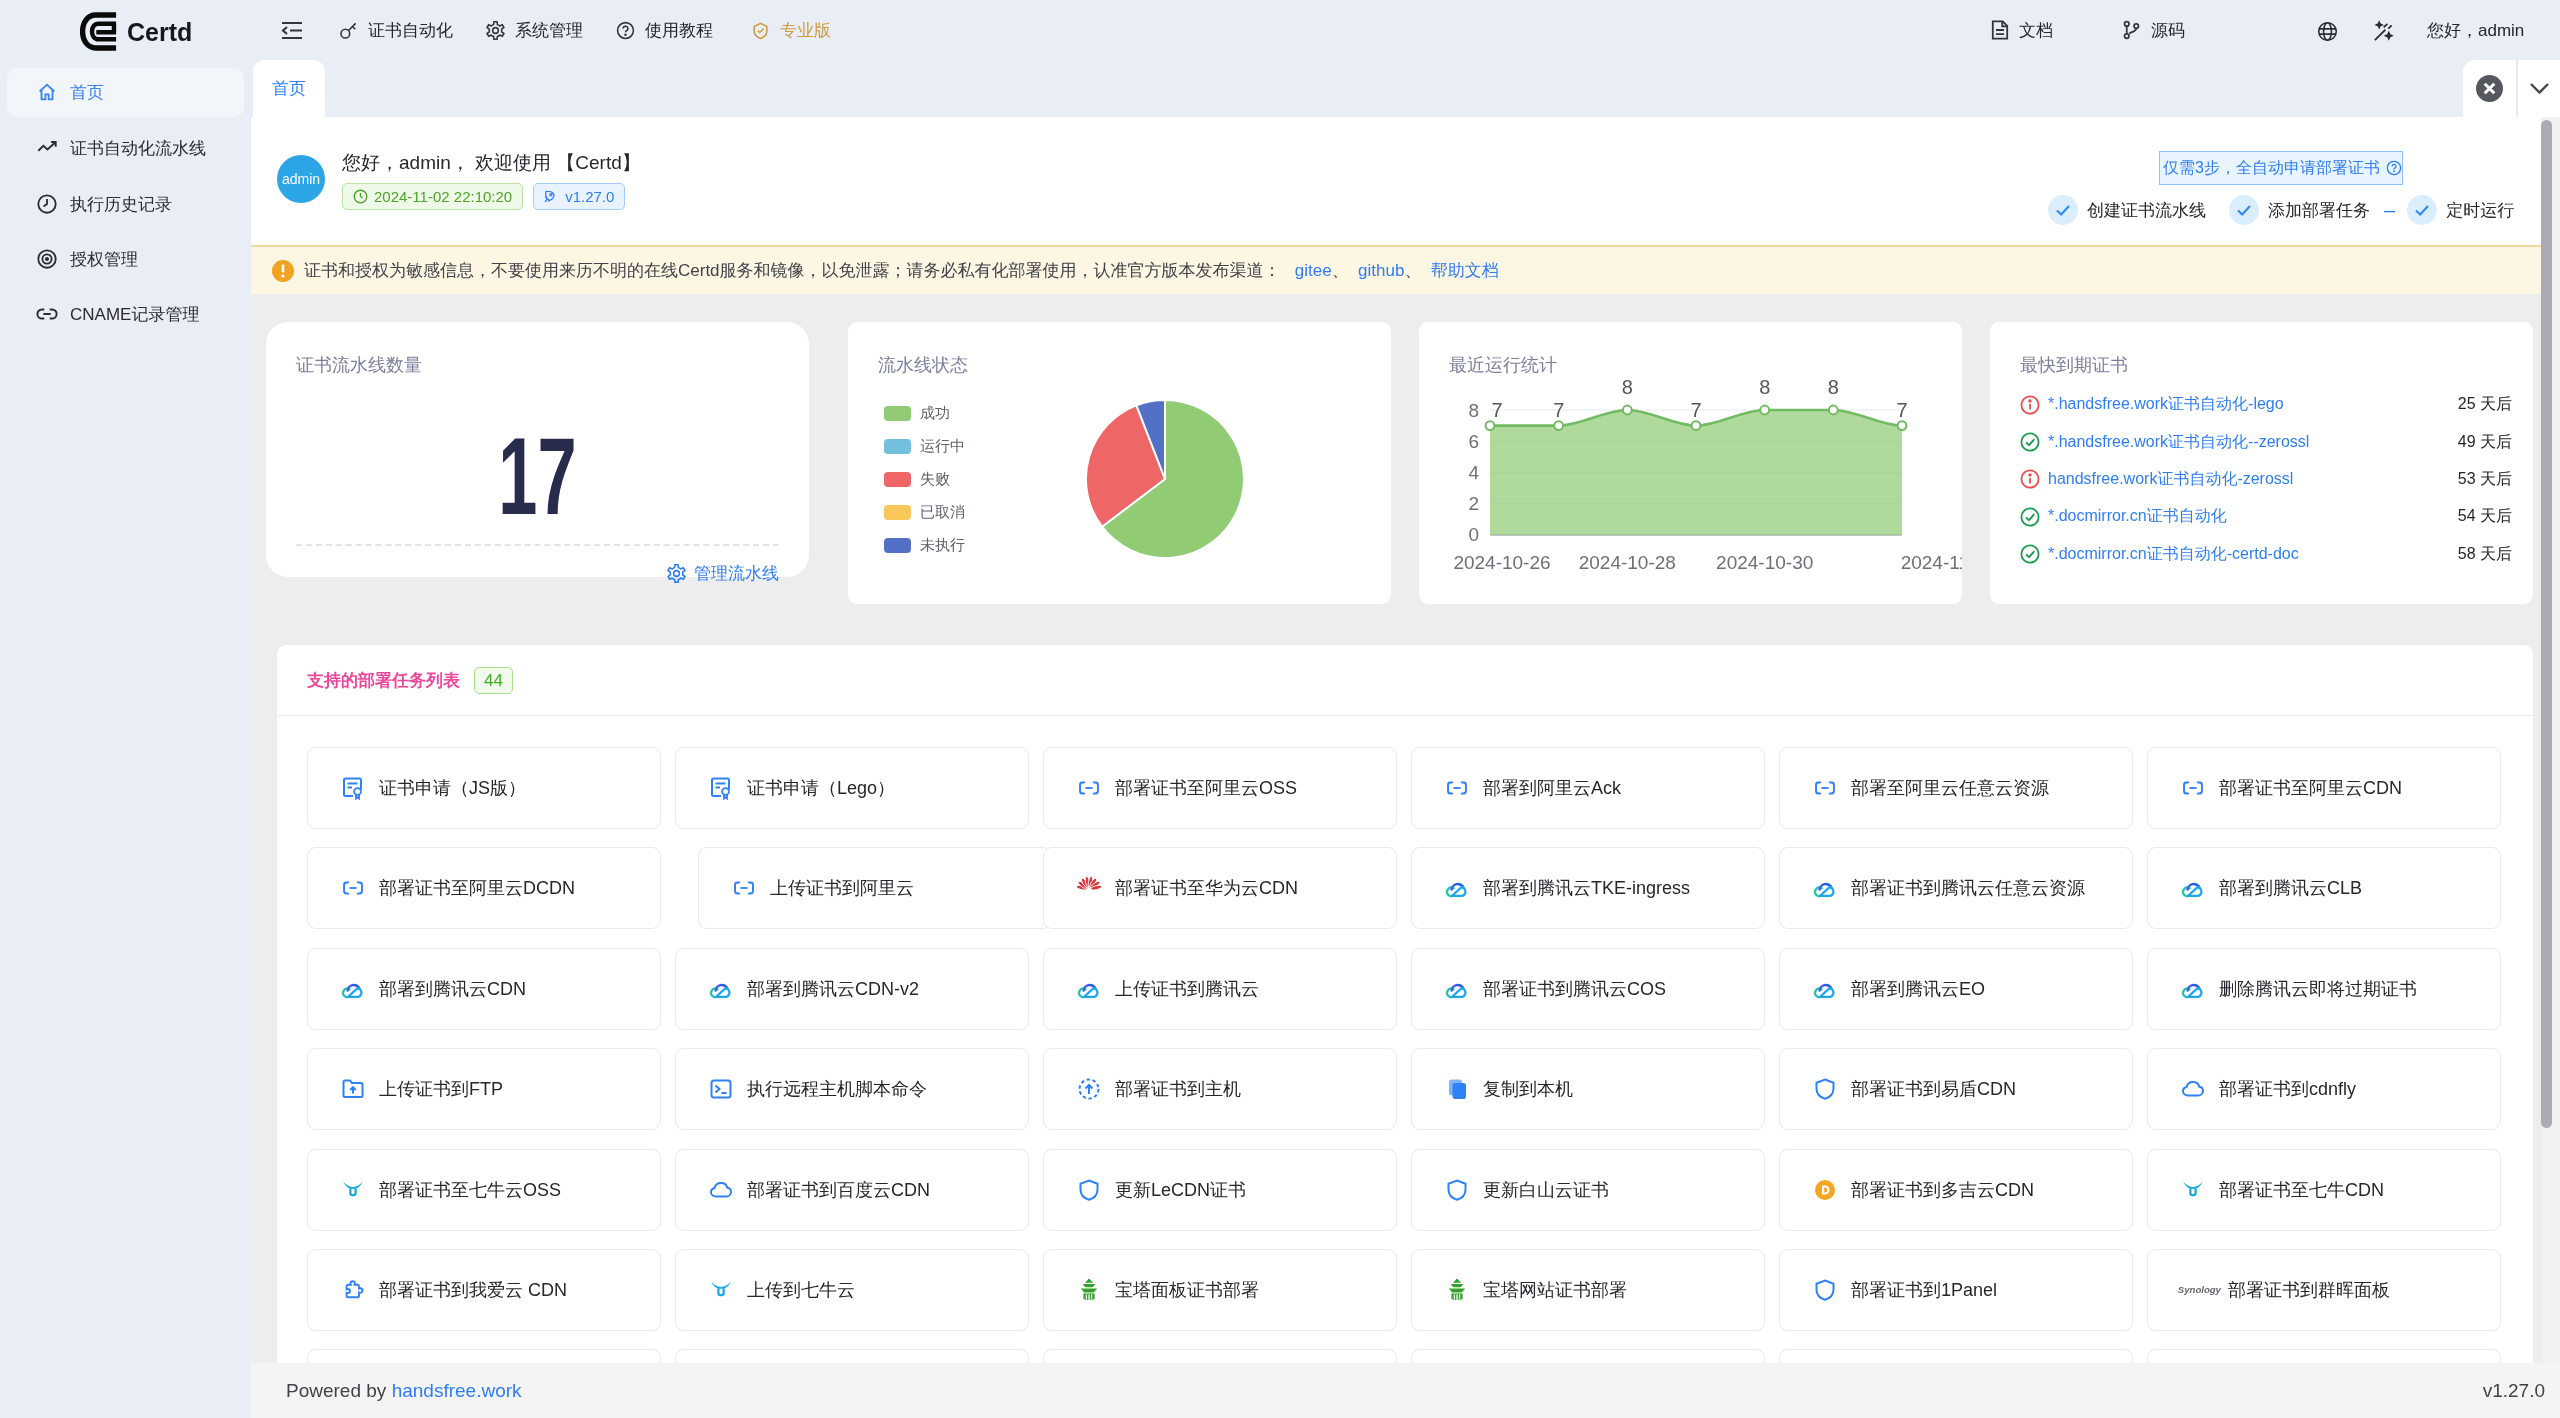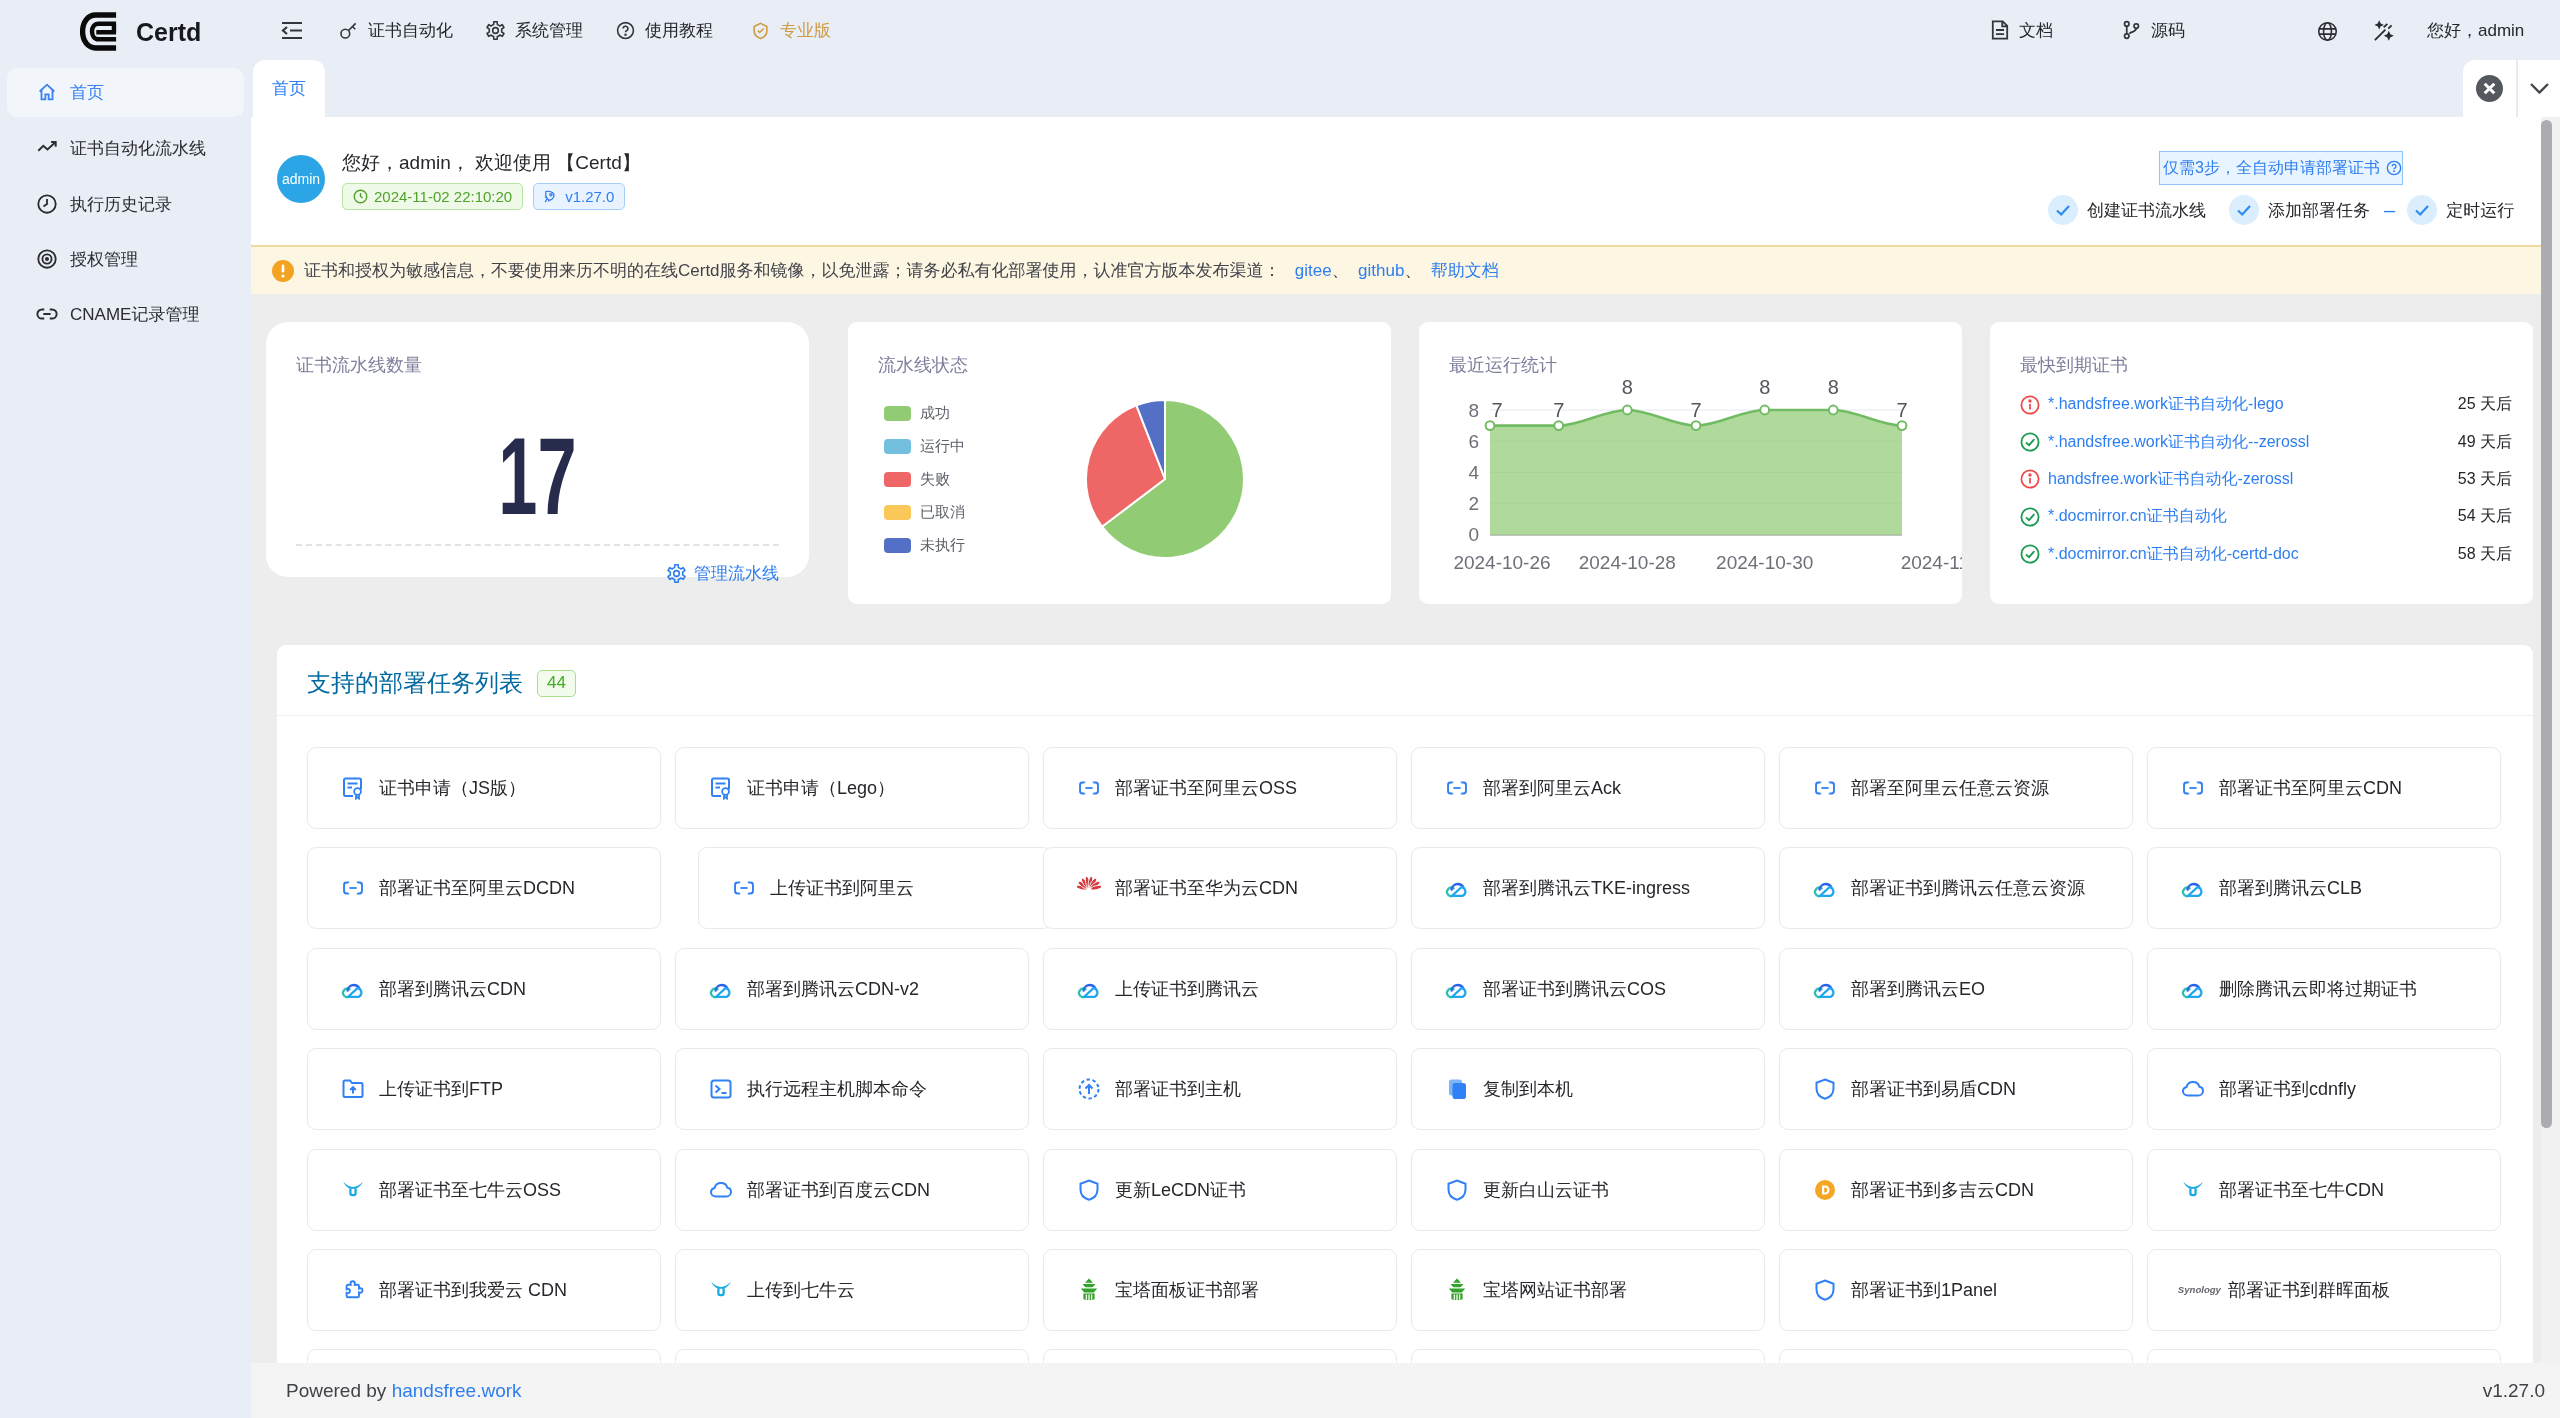--- a/index.html
+++ b/index.html
@@ -33,21 +33,21 @@
 .blue { color:#2e7ef0; }
 </style>
 </head>
 <body>
 <div id="header" class="abs">
 
   <svg class="abs" style="left:80px;top:12px" width="37" height="39" viewBox="0 0 40 42">
     <path d="M39 3.2 H17 C8.3 3.2 2.8 11 2.8 21 C2.8 31 8.3 38.8 17 38.8 H39" fill="none" stroke="#0a0a0a" stroke-width="5.8"></path>
     <path d="M39 21.8 H17.6 M36.7 12.6 V21.8 M39 12.6 H20 C15.6 12.6 13 16.3 13 21 C13 25.7 15.6 29.4 20 29.4 H39" fill="none" stroke="#0a0a0a" stroke-width="4.8"></path>
   </svg>
-  <div class="abs" style="left:127px;top:18px;font-size:25px;font-weight:bold;color:#16181d;margin-left:9px;">Certd</div>
+  <div class="abs" style="left:127px;top:18px;font-size:25px;font-weight:bold;color:#16181d;">Certd</div>
 
   <svg class="abs" style="left:281px;top:21px" width="22" height="19" viewBox="0 0 22 19" fill="none" stroke="#33353a" stroke-width="2.2">
     <path d="M1 2 H21 M9 9.5 H21 M1 17 H21 M6 6 L2 9.5 L6 13"></path>
   </svg>
   <div class="navitem" style="left:339px;">
     <svg width="19" height="19" viewBox="0 0 24 24" fill="none" stroke="#33353a" stroke-width="2">
         <circle cx="8" cy="16" r="5.5"></circle>
         <path d="M12 12 L21 3 M17 7 L20.5 10.5"></path>
       </svg>
     <span>证书自动化</span>
@@ -427,21 +427,21 @@
         </g>
       </symbol>
 <symbol id="i-syn" viewBox="0 0 60 24">
         <text x="1" y="16" font-size="11" font-style="italic" font-weight="bold" fill="#5a5d63" font-family="Liberation Sans, sans-serif">Synology</text>
       </symbol>
 </defs>
 </svg>
 
 <div class="card" style="left:277px;top:645px;width:2256px;height:773px;">
   <div class="abs flex" style="left:30px;top:22px;gap:14px;">
-    <span style="font-size:24px;font-weight:normal;color:#0369a1;">支持的部署任务列表</span>
+    <span style="font-size:17px;font-weight:bold;color:#ec4899;">支持的部署任务列表</span>
     <span style="height:27px;padding:0 9px;display:flex;align-items:center;background:#f2fbec;border:1px solid #a8e08c;border-radius:5px;color:#3fae23;font-size:17px;">44</span>
   </div>
   <div class="abs" style="left:0;top:70px;width:2256px;border-top:1px solid #eceef1;"></div>
   <div class="cell" style="left:398px;top:102px;">
       <svg class="ci">
         <use href="#i-cert"></use>
       </svg>
       <span class="ct">证书申请（Lego）</span>
     </div>
   <div class="cell" style="left:30px;top:102px;">

